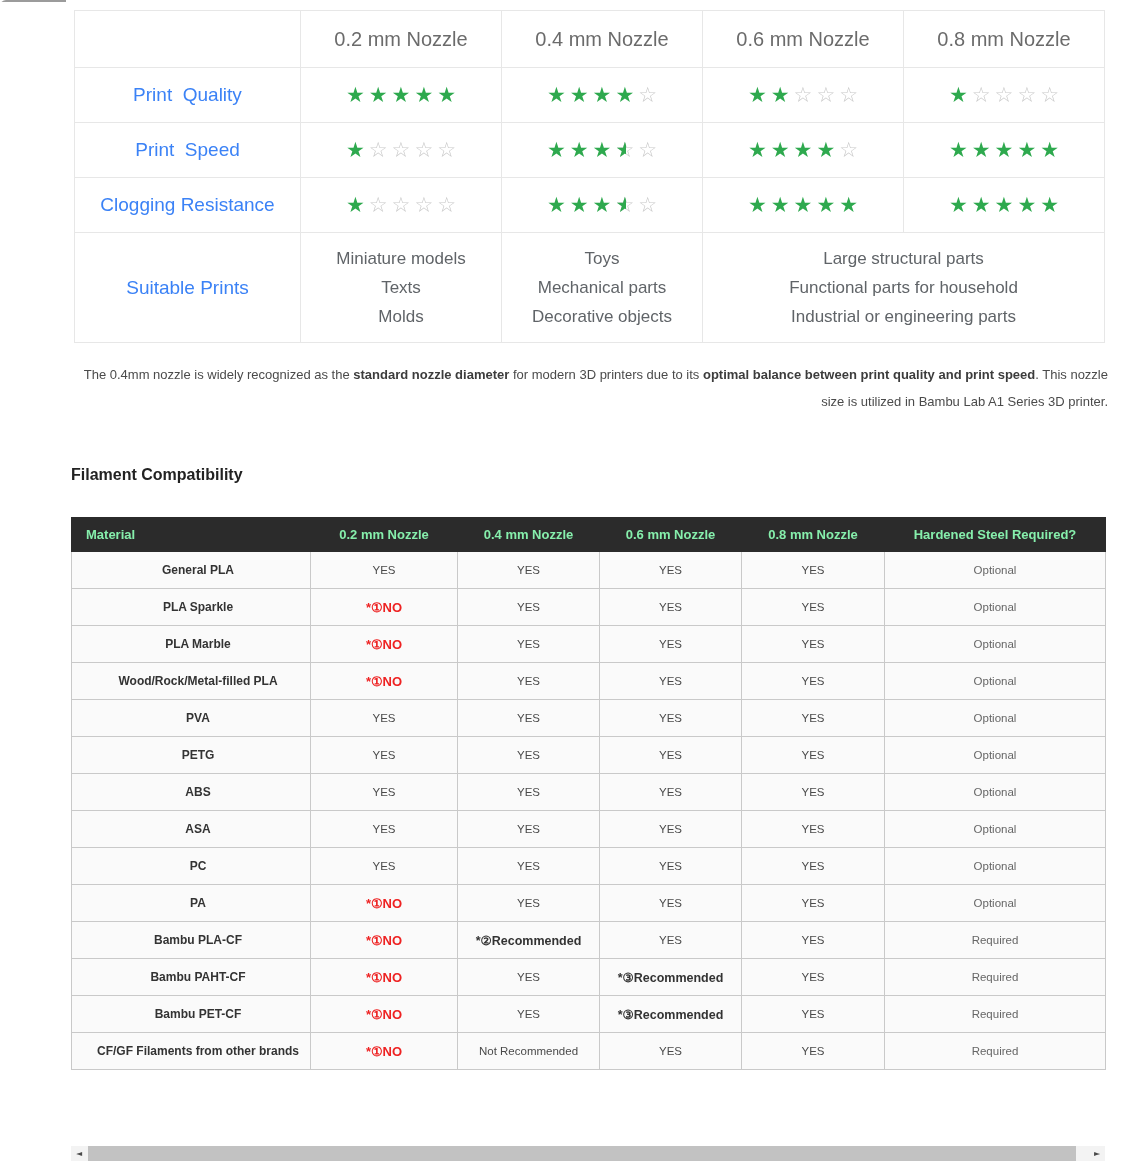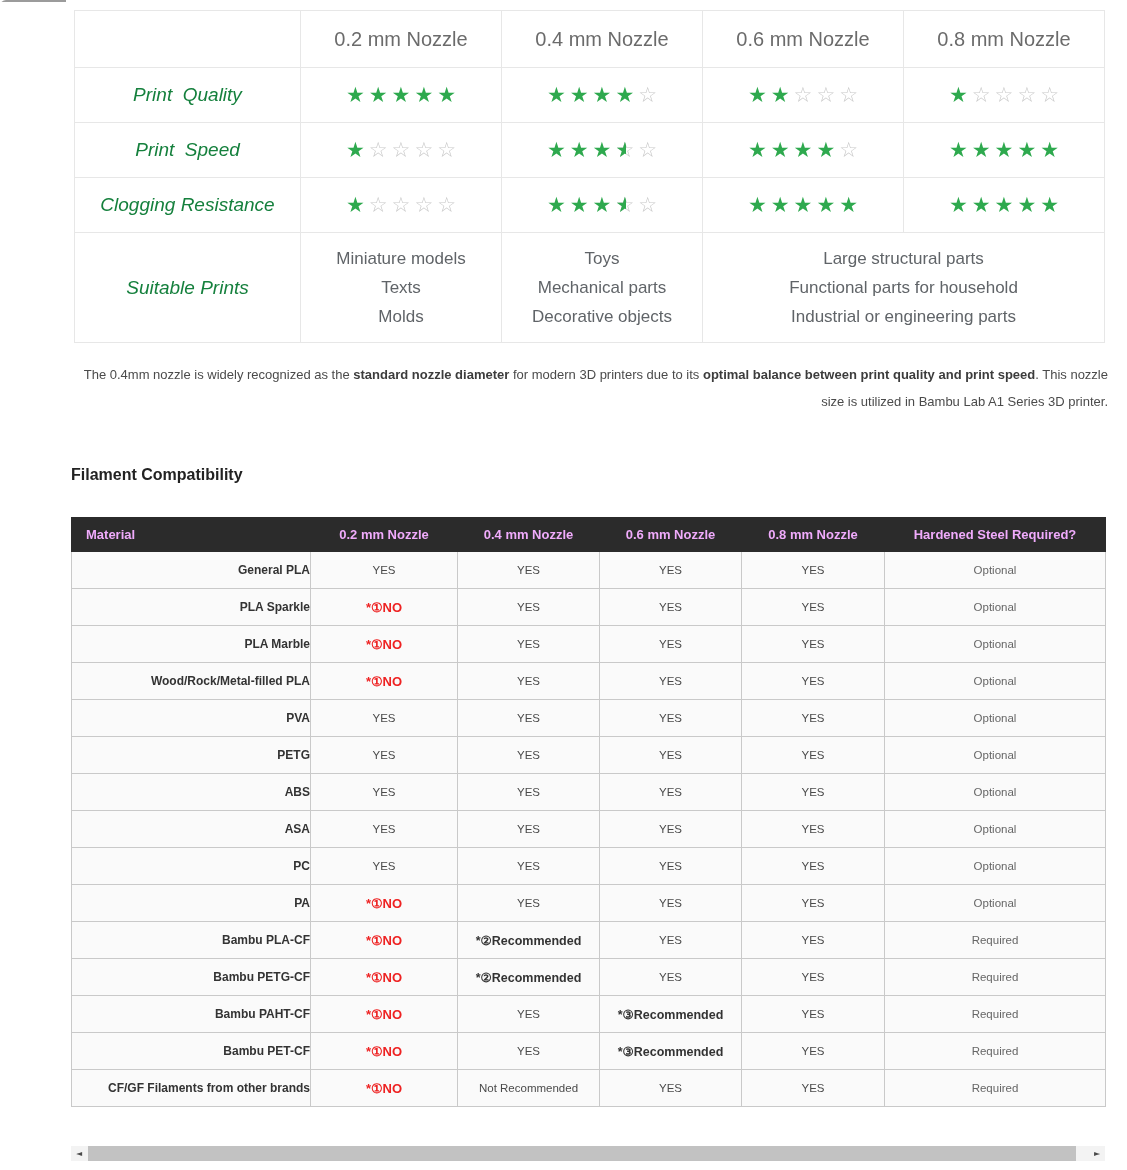--- a/index.html
+++ b/index.html
@@ -8,47 +8,47 @@
     position:relative; width:1127px; height:1170px; background:#ffffff;
     font-family:"Liberation Sans", sans-serif; overflow:hidden;border-radius:6px;
   }
   .top-left-line { position:absolute; left:0; top:0; width:66px; height:2px; background:#9b9b9b; }
 
   
   .t1 { position:absolute; left:74px; top:10px; width:1030px;
         border-collapse:collapse; table-layout:fixed; background:#fff; }
   .t1 th, .t1 td { border:1px solid #e7e7e7; text-align:center; vertical-align:middle; font-weight:400; }
   .t1 thead th { height:57px; font-size:20px; color:#6b6b6b; }
-  .t1 .t1-label { font-size:19px; color:#15803d; white-space:pre;font-style:italic; }
+  .t1 .t1-label { font-size:19px; color:#3b82f6; white-space:pre; }
   .t1 .rating-row td { height:55px; }
   .t1 .stars { font-family:"DejaVu Sans", sans-serif; font-size:21px; line-height:1; white-space:nowrap; }
   .st { display:inline-block; margin:0 2px; }
   .st.full  { color:var(--star-green); }
   .st.empty { color:#c9c9c9; }
   .st.half  { position:relative; color:#c9c9c9; }
   .st.half .f { position:absolute; left:0; top:0; width:55%; overflow:hidden; color:var(--star-green); }
   .t1 .suitable-row td { height:110px; }
   .t1 .suit-line { font-size:17px; color:#606468; line-height:29px; }
 
   
   .note { position:absolute; left:71px; top:361px; width:1037px;
           font-size:13px; line-height:27px; color:#4b4b4b;text-align:right; }
   .note b { color:#3c3c3c; }
 
   
   .compat-title { position:absolute; left:71px; top:466px; width:1034px;
                   text-align:left; font-size:16px; font-weight:bold; color:#222; }
   .t2 { position:absolute; left:71px; top:517px; width:1034px;
         border-collapse:collapse; table-layout:fixed; }
-  .t2 th { background:var(--header-bg); color:#f0abfc; font-size:13px; height:34px;
+  .t2 th { background:var(--header-bg); color:#86efac; font-size:13px; height:34px;
            border:1px solid var(--header-bg); text-align:center; font-weight:bold; }
   .t2 th.left { text-align:left; padding-left:14px; }
   .t2 td { border:1px solid #c9c9c9; height:37px; background:#fafafa;
            font-size:11.5px; color:#4a4a4a; text-align:center; vertical-align:middle; }
-  .t2 td.material { text-align:right; padding-left:14px; font-weight:bold; font-size:12px; color:#333; }
+  .t2 td.material { text-align:center; padding-left:14px; font-weight:bold; font-size:12px; color:#333; }
   .t2 .v-no  { color:var(--no-red); font-weight:bold; font-size:13px; }
   .t2 .v-rec { color:#333; font-weight:bold; font-size:12.5px; }
   .t2 .v-muted { color:#666; }
 
   
   .hscrollbar { position:absolute; left:71px; top:1146px; width:1034px; height:15px; background:#f3f3f3; }
   .sb-arrow { position:absolute; top:0; width:16px; height:15px; line-height:15px;
               text-align:center; font-size:8px; color:#4a4a4a; cursor:default;
               font-family:"DejaVu Sans", sans-serif; }
   .sb-arrow.left  { left:0; }
@@ -227,28 +227,20 @@
         </tr>
         <tr>
           <td class="material">Bambu PLA-CF</td>
           <td><span class="v-no">*①NO</span></td>
           <td><span class="v-rec">*②Recommended</span></td>
           <td><span>YES</span></td>
           <td><span>YES</span></td>
           <td><span class="v-muted">Required</span></td>
         </tr>
         <tr>
-          <td class="material">Bambu PETG-CF</td>
-          <td><span class="v-no">*①NO</span></td>
-          <td><span class="v-rec">*②Recommended</span></td>
-          <td><span>YES</span></td>
-          <td><span>YES</span></td>
-          <td><span class="v-muted">Required</span></td>
-        </tr>
-        <tr>
           <td class="material">Bambu PAHT-CF</td>
           <td><span class="v-no">*①NO</span></td>
           <td><span>YES</span></td>
           <td><span class="v-rec">*③Recommended</span></td>
           <td><span>YES</span></td>
           <td><span class="v-muted">Required</span></td>
         </tr>
         <tr>
           <td class="material">Bambu PET-CF</td>
           <td><span class="v-no">*①NO</span></td>

